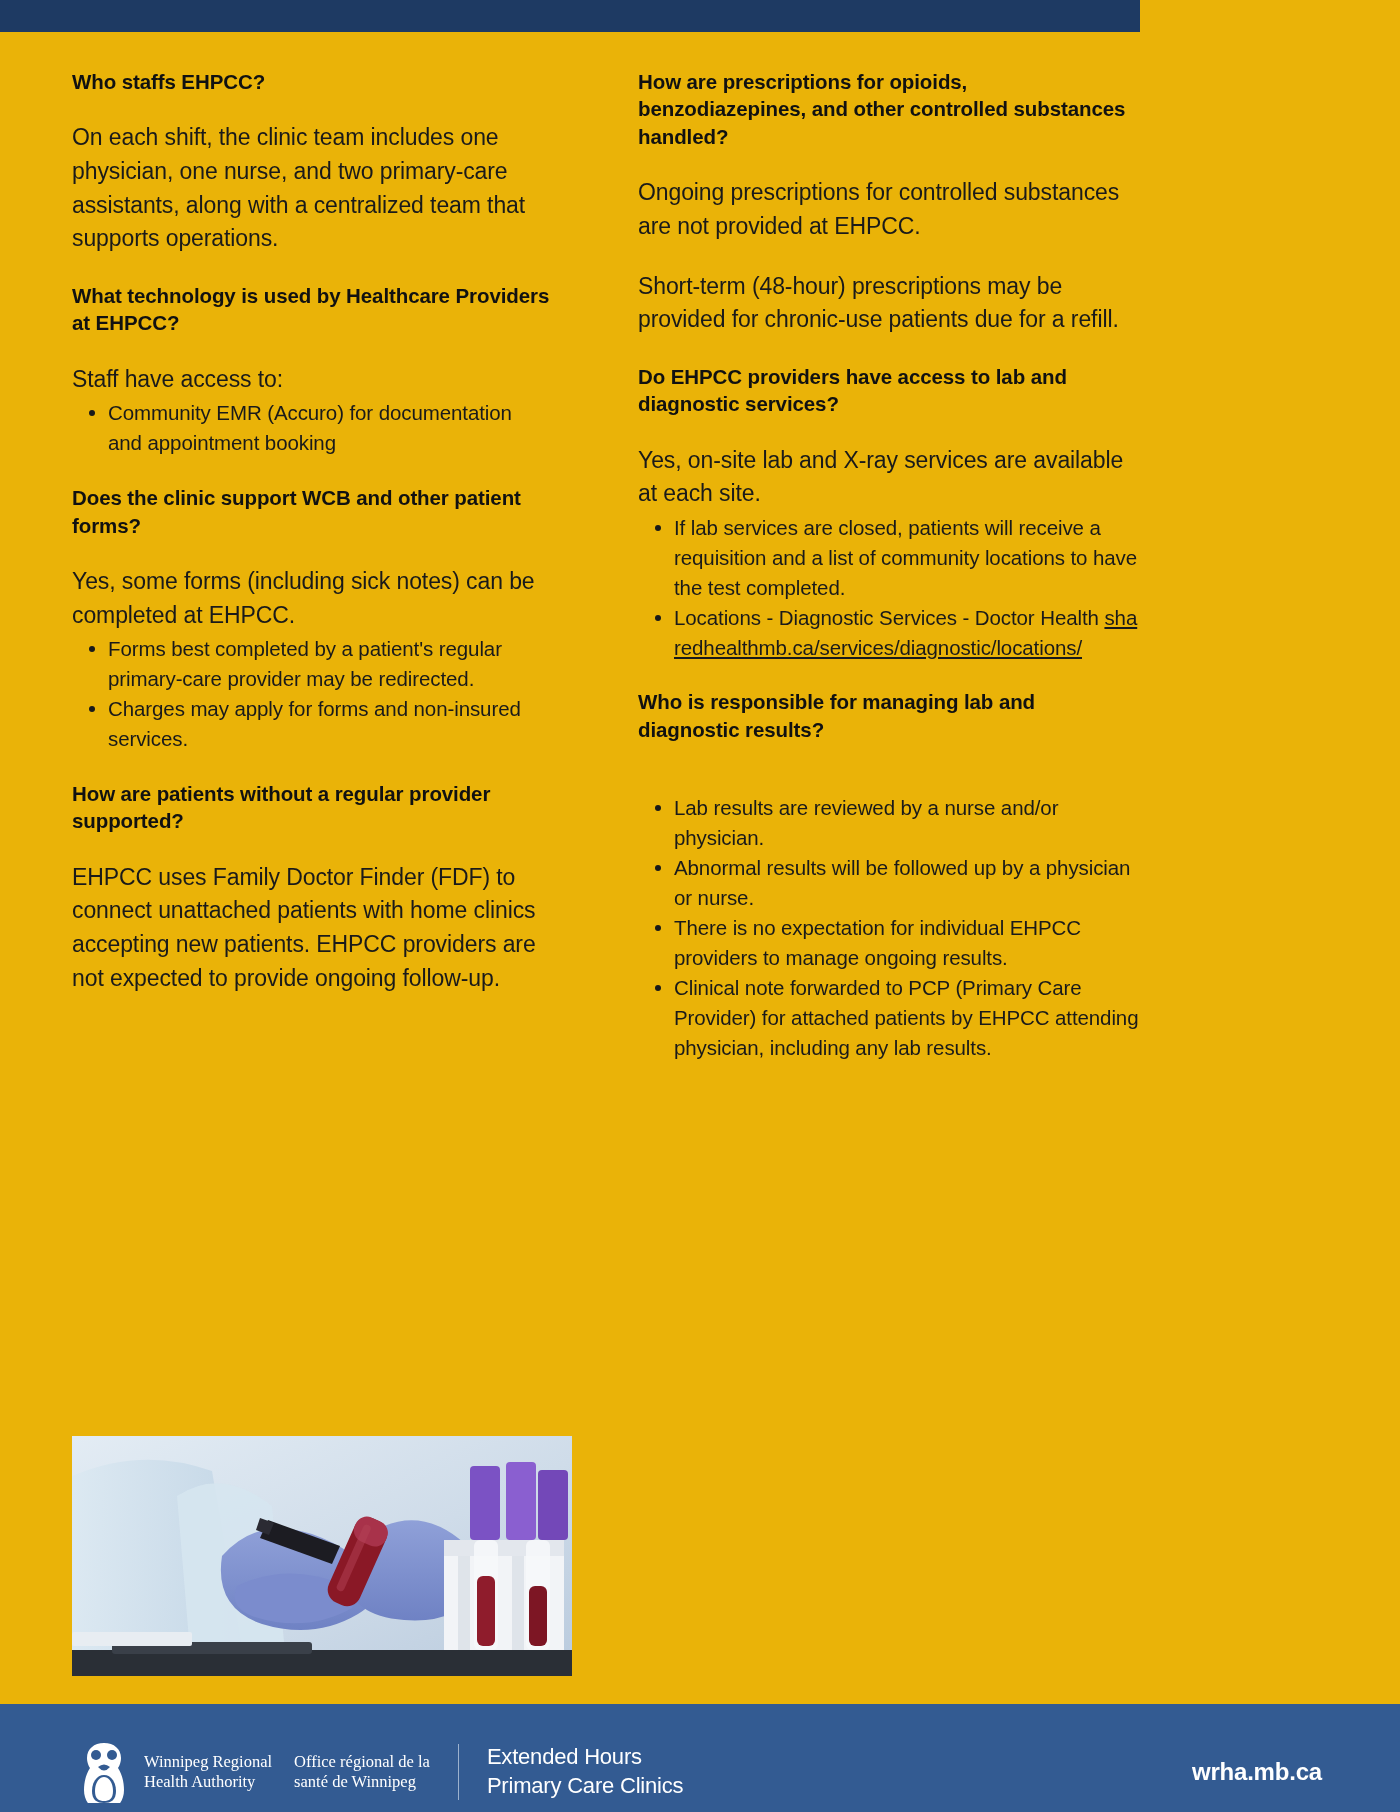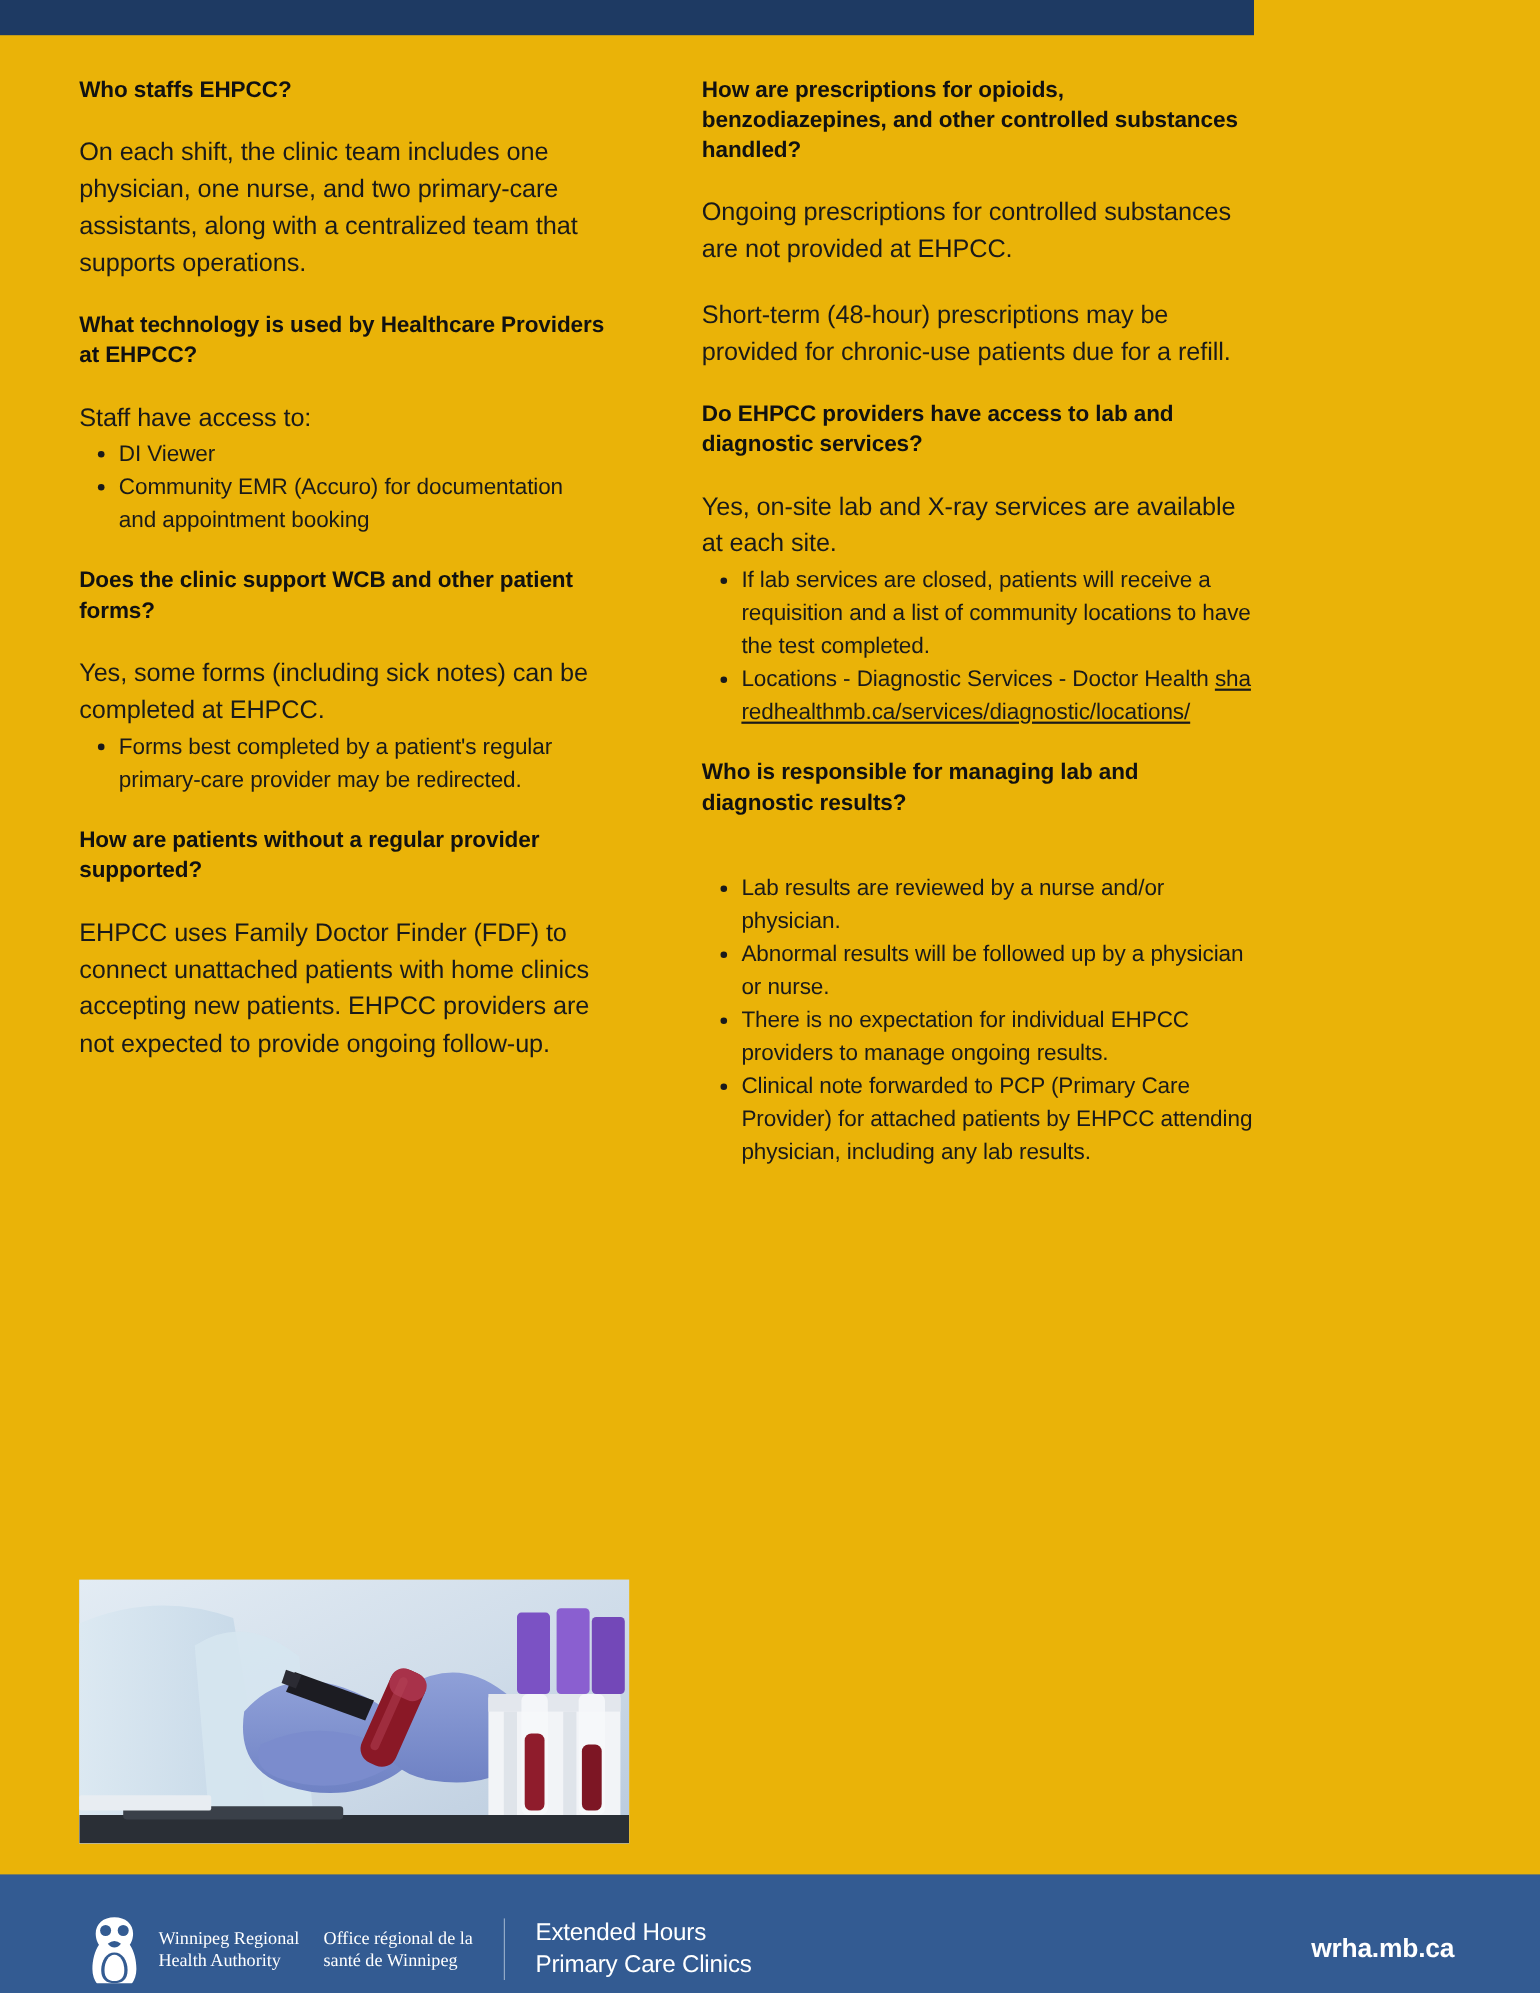--- a/index.html
+++ b/index.html
@@ -186,28 +186,28 @@
   <div class="content">
 
     <div class="col col-left">
 
       <h2 class="q">Who staffs EHPCC?</h2>
       <p class="a">On each shift, the clinic team includes one physician, one nurse, and two primary-care assistants, along with a centralized team that supports operations.</p>
 
       <h2 class="q">What technology is used by Healthcare Providers at EHPCC?</h2>
       <p class="a tight">Staff have access to:</p>
       <ul class="bullets lead">
-        <li>DI Viewer</li>
         <li>Community EMR (Accuro) for documentation and appointment booking</li>
       </ul>
 
       <h2 class="q">Does the clinic support WCB and other patient forms?</h2>
       <p class="a tight">Yes, some forms (including sick notes) can be completed at EHPCC.</p>
       <ul class="bullets lead">
         <li>Forms best completed by a patient's regular primary-care provider may be redirected.</li>
+        <li>Charges may apply for forms and non-insured services.</li>
       </ul>
 
       <h2 class="q">How are patients without a regular provider supported?</h2>
       <p class="a">EHPCC uses Family Doctor Finder (FDF) to connect unattached patients with home clinics accepting new patients. EHPCC providers are not expected to provide ongoing follow-up.</p>
 
     </div>
 
     <div class="col col-right">
 
       <h2 class="q">How are prescriptions for opioids, benzodiazepines, and other controlled substances handled?</h2>

